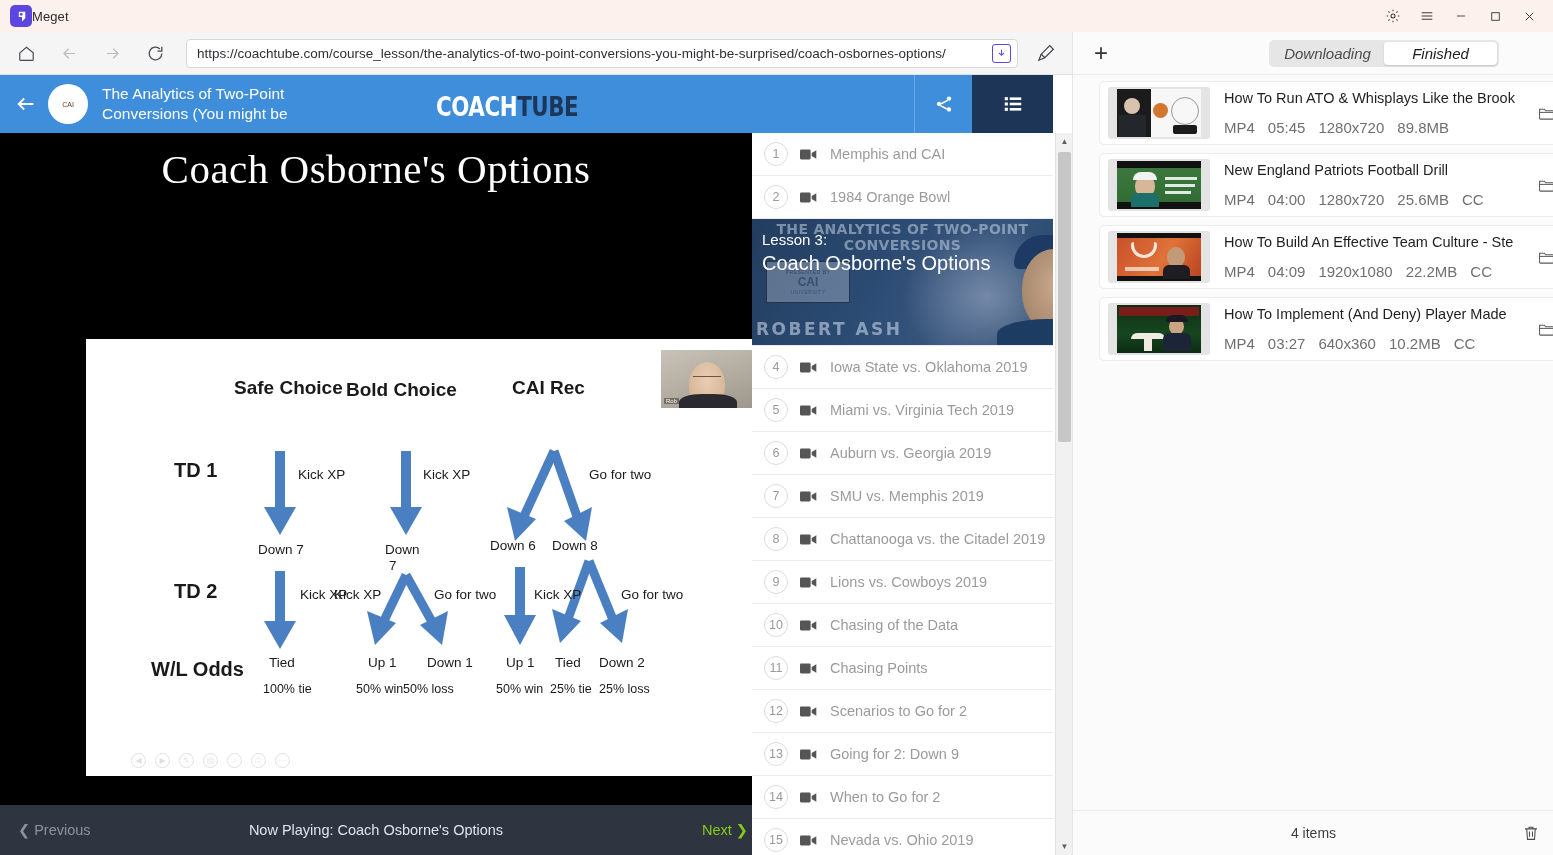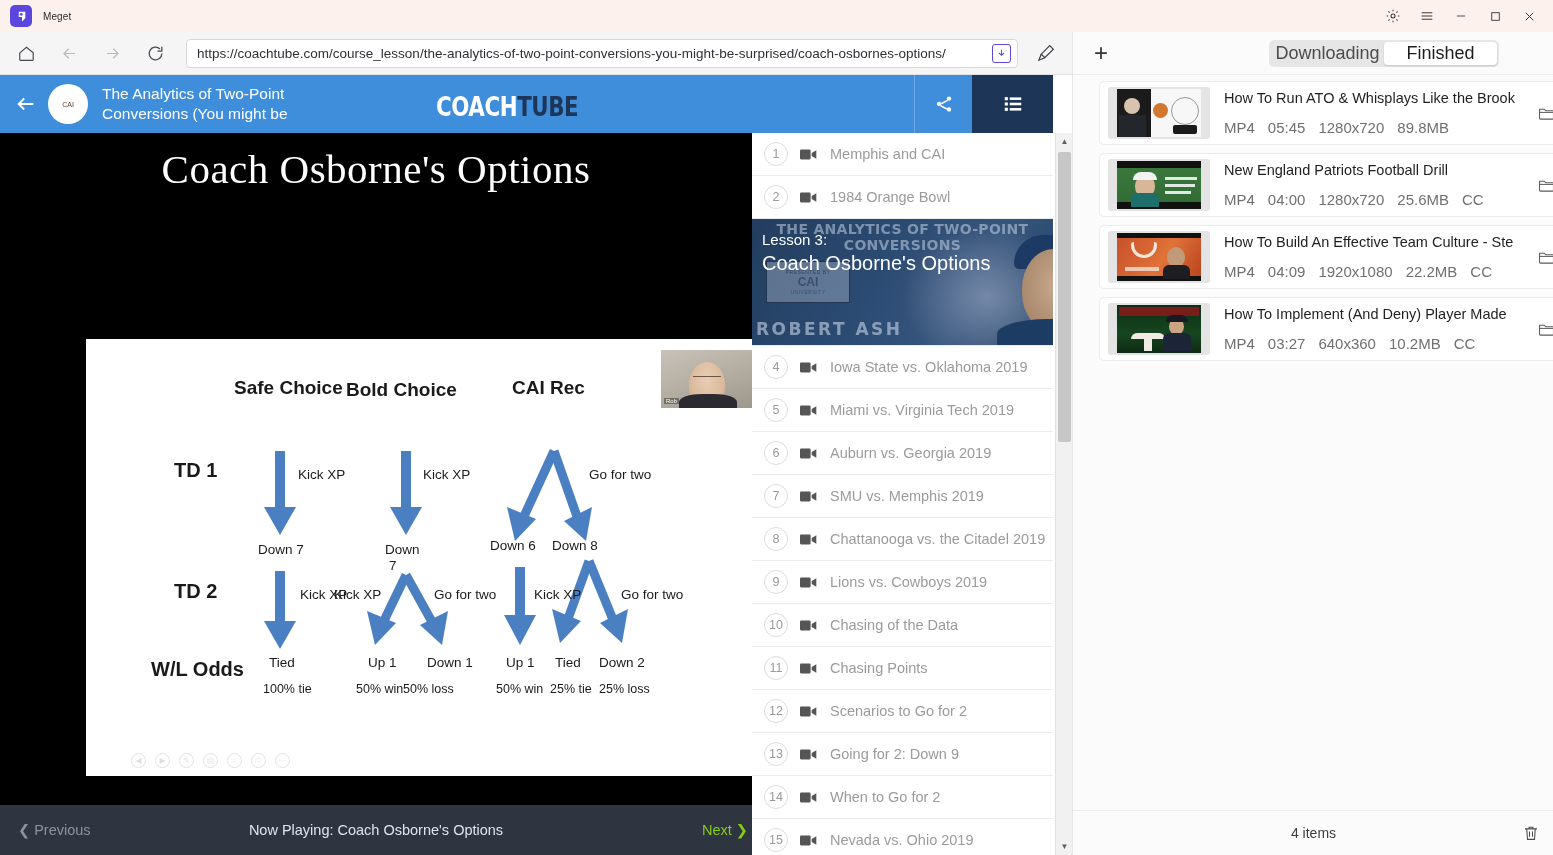--- a/index.html
+++ b/index.html
@@ -15,21 +15,21 @@
   .titlebar {
     position: absolute; left: 0; top: 0; width: 1553px; height: 32px;
     background: #fdf1ee; display: flex; align-items: center;
   }
   .app-logo {
     width: 22px; height: 22px; margin-left: 10px; border-radius: 5px;
     background: #5b47e0; display: flex; align-items: center; justify-content: center;
   }
   .app-logo svg { display:block; }
   .app-title {
-    margin-left: 11px; font-size: 10px; color: #2c2c2c; letter-spacing: .1px;
+    font-size: 13px; color: #2c2c2c; letter-spacing: .1px;
   }
   .tb-right {
     position: absolute; right: 0; top: 0; height: 32px;
     display: flex; align-items: center; gap: 2px; padding-right: 8px;
   }
   .tb-btn {
     width: 32px; height: 30px; display: flex; align-items: center; justify-content: center;
     color: #3a3a3a; cursor: default;
   }
 
@@ -265,21 +265,21 @@
     width: 40px; height: 40px; margin-left: 8px; display:flex;
     align-items:center; justify-content:center; color:#333; font-size: 24px;
     font-weight: 300;
   }
   .seg {
     position: absolute; left: 196px; top: 8px; width: 230px; height: 27px;
     background: #e6e6e6; border-radius: 5px; display: flex; padding: 2px;
   }
   .seg > div {
     flex: 1; display: flex; align-items: center; justify-content: center;
-    font-size: 18px; color: #4c4c4c; border-radius: 4px;
+    font-size: 15px; color: #4c4c4c; border-radius: 4px; font-style: italic;
   }
   .seg .on { background: #fff; color: #1d1d1d; box-shadow: 0 1px 2px rgba(0,0,0,.14); }
 
   .dl-list { position: absolute; left: 16px; top: 43px; width: 481px; height: 740px; padding: 6px 0 0 10px; }
   .dl-card {
     height: 64px; background: #fff; border: 1px solid #ececec; border-radius: 5px;
     margin-bottom: 8px; display: flex; align-items: center; padding: 0 10px 0 8px;
     position: relative;
   }
   .thumb {

